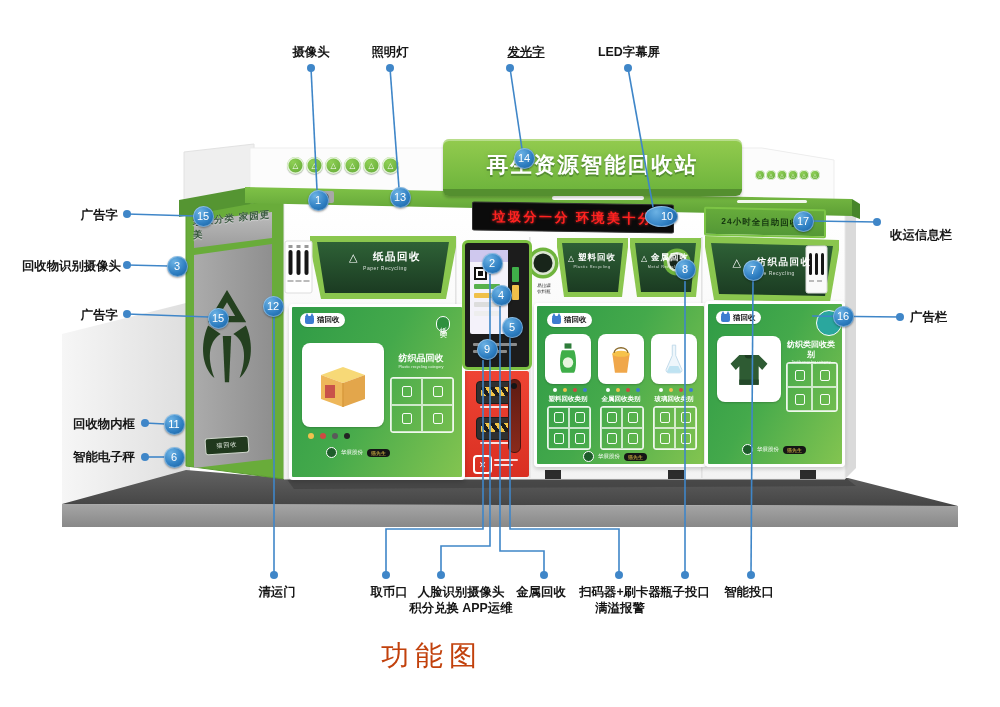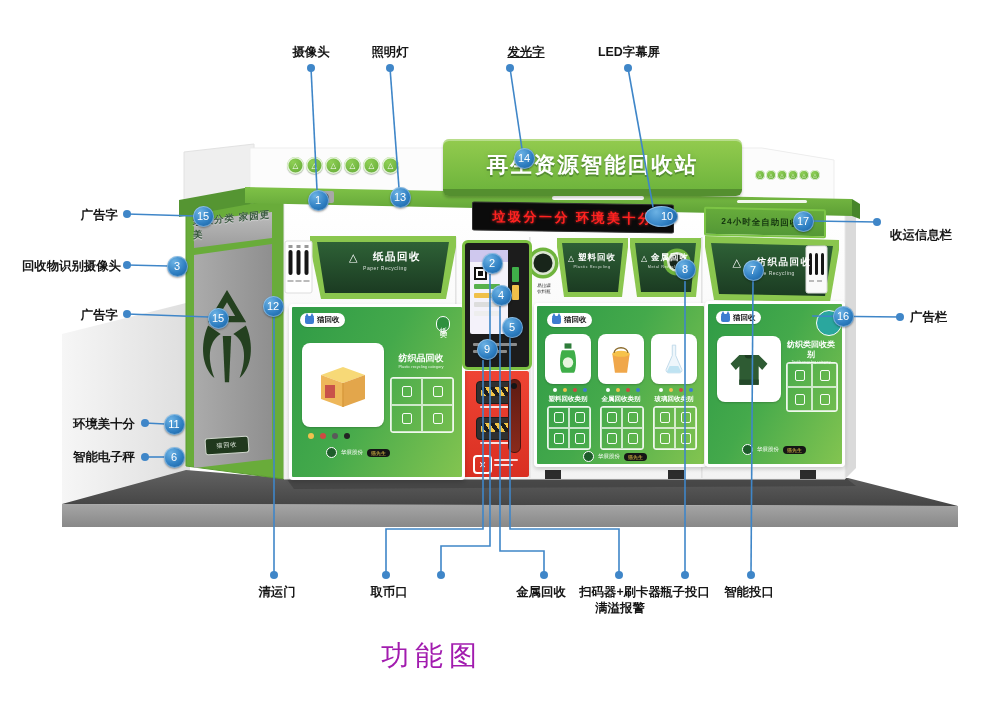--- a/index.html
+++ b/index.html
@@ -11,21 +11,21 @@
   
   .marker{position:absolute;width:21px;height:21px;border-radius:50%;z-index:28;
     background:radial-gradient(circle at 34% 28%, #6cb2e4, #2f7fc2 55%, #145a98);
     color:#fff;font-size:11px;font-weight:normal;display:flex;align-items:center;justify-content:center;
     box-shadow:0 1px 2px rgba(0,0,0,.35), inset 0 0 0 1px rgba(255,255,255,.35);}
   .callout-label{position:absolute;font-size:12.4px;font-weight:600;color:#161616;
     line-height:15.5px;white-space:nowrap;z-index:30;}
   .pos-top,.pos-bottom{transform:translateX(-50%);text-align:center;}
   .pos-left{text-align:center;}
   #diagram-title{position:absolute;left:0;top:637px;width:864px;text-align:center;z-index:30;
-    font-size:28px;font-weight:500;letter-spacing:6px;color:#a21caf;}
+    font-size:28px;font-weight:500;letter-spacing:6px;color:#c2410c;}
 
   
   #banner{position:absolute;left:443px;top:139px;width:299px;height:50px;z-index:10;
     background:linear-gradient(#93cb4e,#6fb53d);border-radius:6px;border-bottom:7px solid #548f2f;
     box-shadow:inset 0 2px 0 rgba(255,255,255,.35),0 2px 3px rgba(0,0,0,.2);
     display:flex;align-items:center;justify-content:center;}
   #banner span{color:#fff;font-size:21.5px;font-weight:800;letter-spacing:2px;
     text-shadow:0 2px 0 rgba(60,110,40,.55),0 0 4px rgba(90,140,60,.4);}
   #roof-icons-left{position:absolute;left:287px;top:157px;display:flex;gap:2px;z-index:10;}
   #roof-icons-right{position:absolute;left:755px;top:170px;display:flex;gap:1px;z-index:10;}
@@ -614,36 +614,40 @@
     <div class="callout-label pos-left" style="top: 208px; right: 882px;">
       <div>广告字</div>
     </div>
     <div class="callout-label pos-left" style="top: 259px; right: 879px;">
       <div>回收物识别摄像头</div>
     </div>
     <div class="callout-label pos-left" style="top: 308px; right: 882px;">
       <div>广告字</div>
     </div>
     <div class="callout-label pos-left" style="top: 417px; right: 865px;">
-      <div>环境美十分</div>
+      <div>回收物内框</div>
     </div>
     <div class="callout-label pos-left" style="top: 450px; right: 865px;">
       <div>智能电子秤</div>
     </div>
     <div class="callout-label pos-right" style="top: 229px; left: 890px; font-family: Liberation Mono, monospace;">
       <div>收运信息栏</div>
     </div>
     <div class="callout-label pos-right" style="top: 310px; left: 910px;">
       <div>广告栏</div>
     </div>
     <div class="callout-label pos-bottom" style="top: 585px; left: 277px;">
       <div>清运门</div>
     </div>
     <div class="callout-label pos-bottom" style="top: 585px; left: 389px;">
       <div>取币口</div>
+    </div>
+    <div class="callout-label pos-bottom" style="top: 585px; left: 461px;">
+      <div>人脸识别摄像头</div>
+      <div>积分兑换 APP运维</div>
     </div>
     <div class="callout-label pos-bottom" style="top: 585px; left: 541px;">
       <div>金属回收</div>
     </div>
     <div class="callout-label pos-bottom" style="top: 585px; left: 620px;">
       <div>扫码器+刷卡器</div>
       <div>满溢报警</div>
     </div>
     <div class="callout-label pos-bottom" style="top: 585px; left: 685px;">
       <div>瓶子投口</div>

